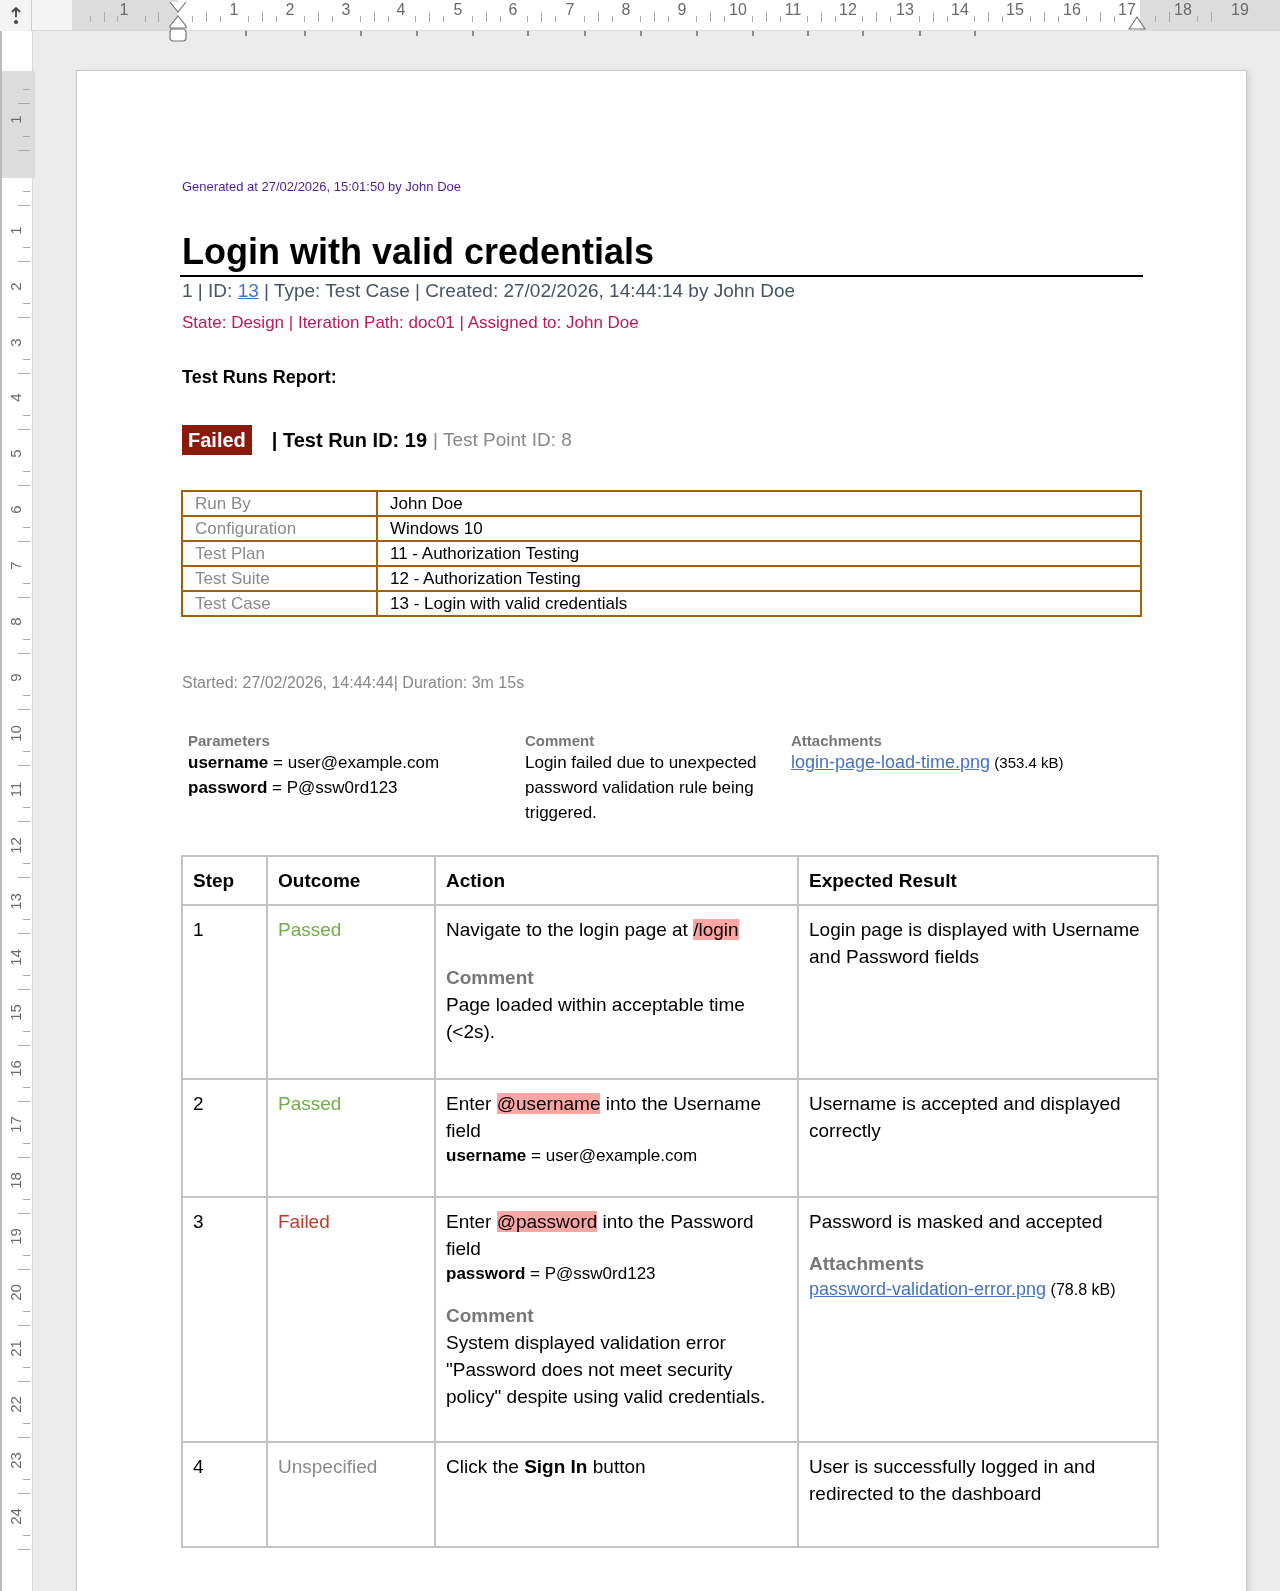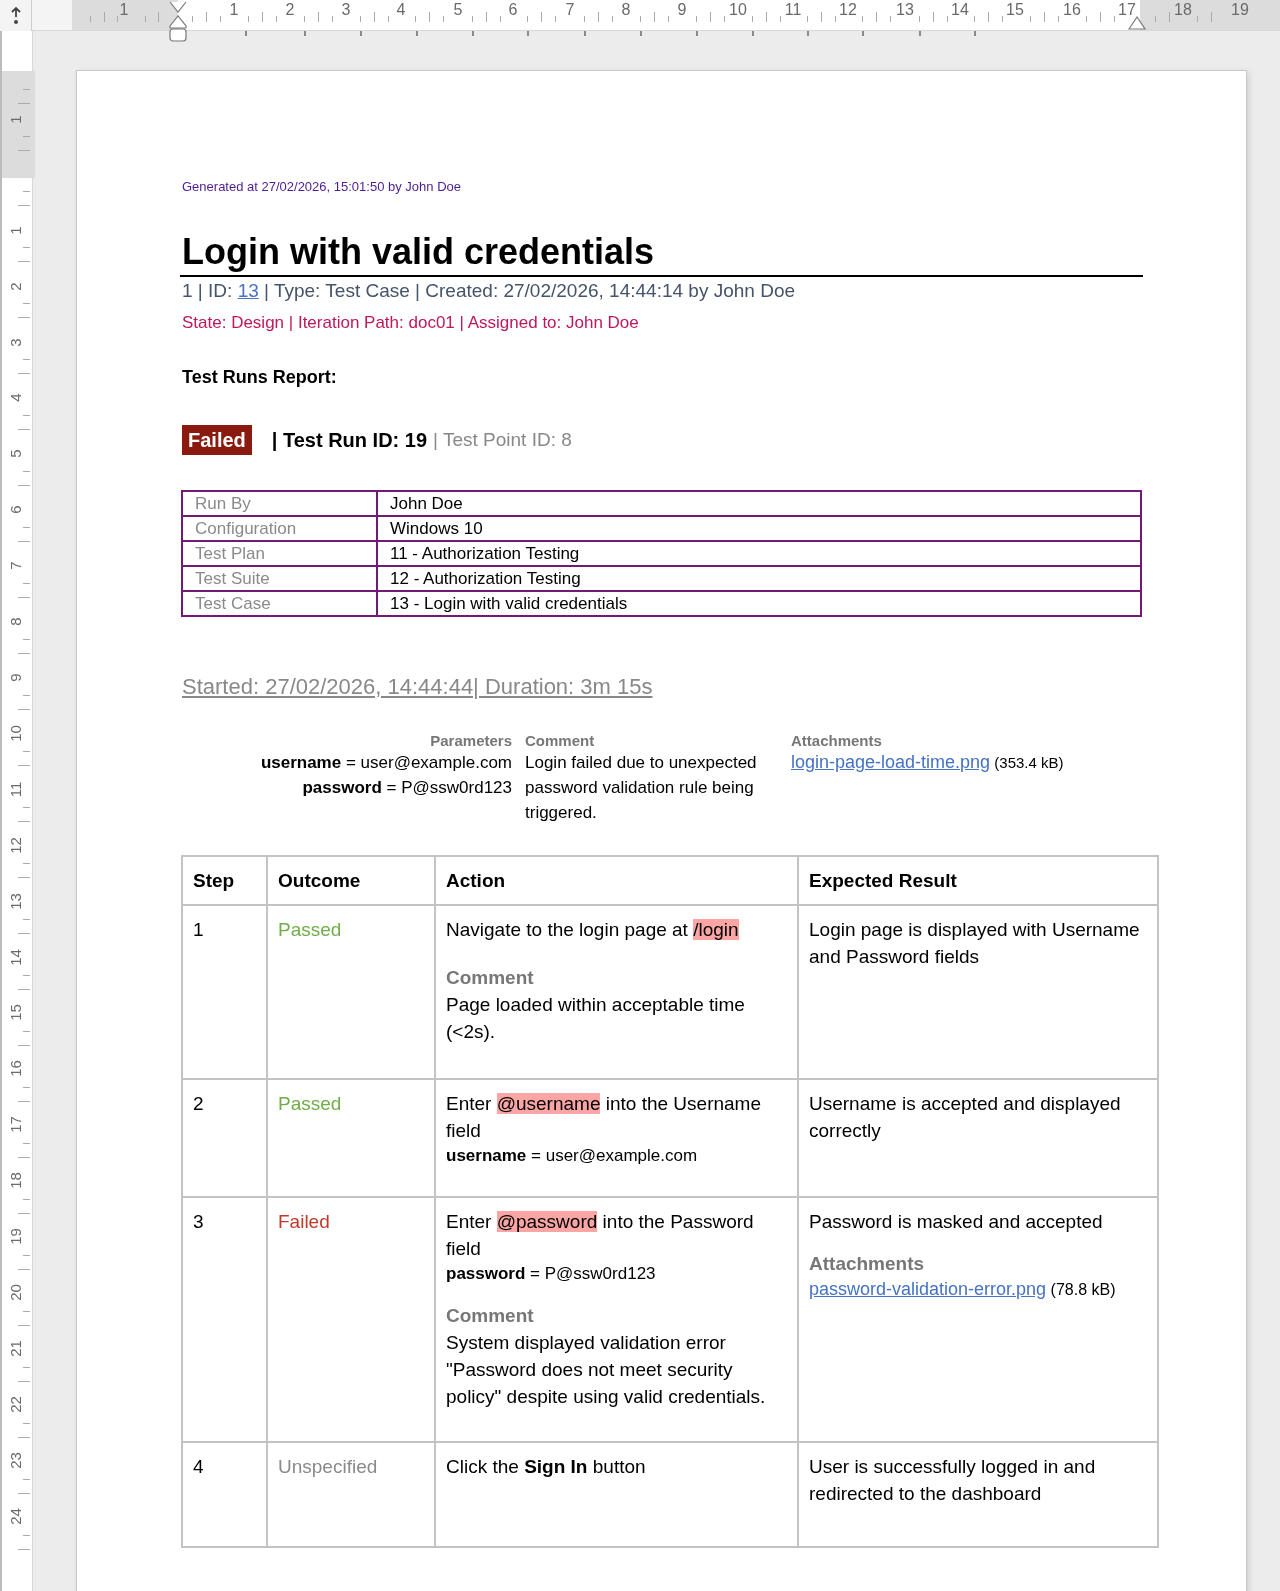--- a/index.html
+++ b/index.html
@@ -37,30 +37,30 @@
   .meta2 { position: absolute; top: 242px; left: 0; font-size: 17px; color: #be185d; white-space: nowrap; }
 
   .report-label { position: absolute; top: 296px; left: 0; font-size: 18px; font-weight: bold; }
 
   .run-header { position: absolute; top: 354px; left: 0; font-size: 20px; white-space: nowrap; display: flex; align-items: center; }
   .badge { background: #8b1a0e; color: #fff; font-weight: bold; padding: 0 6px; height: 30px; line-height: 30px; font-size: 20px; }
   .run-id { font-weight: bold; margin-left: 20px; }
   .point-id { color: #888; margin-left: 6px; font-size: 19px; }
 
   .info-table { position: absolute; top: 419px; left: -1px; width: 961px; border-collapse: collapse; font-size: 17px; }
-  .info-table td { border: 2px solid #701a75; padding: 0 12px; height: 25px; line-height: 21px; }
+  .info-table td { border: 2px solid #a16207; padding: 0 12px; height: 25px; line-height: 21px; }
   .info-table td.k { width: 195px; color: #8a8a8a; }
   .info-table td.v { color: #000; }
 
-  .started { position: absolute; top: 603px; left: 0; font-size: 22px; color: #888; white-space: nowrap; text-decoration: underline; }
+  .started { position: absolute; top: 603px; left: 0; font-size: 16px; color: #888; white-space: nowrap; }
 
   .col3 { position: absolute; top: 661px; font-size: 17px; line-height: 25px; }
   .col3 .h { font-size: 15px; font-weight: bold; color: #777; line-height: 18px; }
   .col3 b { font-weight: bold; }
-  .col-params { left: 0; width: 330px; text-align: right; }
+  .col-params { left: 6px; width: 330px; }
   .col-comment { left: 343px; width: 260px; }
   .col-attach { left: 609px; width: 330px; }
   .col-attach a { color: #4472c4; text-decoration: underline; font-size: 18px; }
   .col-attach .size { font-size: 15px; }
 
   .steps { position: absolute; top: 784px; left: -1px; width: 978px; border-collapse: collapse; font-size: 19px; }
   .steps th, .steps td { border: 2px solid #c3c3c3; padding: 10px 10px; vertical-align: top; text-align: left; line-height: 27px; }
   .steps th { font-weight: bold; height: 49px; padding-top: 10px; }
   .steps .c-step { width: 85px; }
   .steps .c-out { width: 168px; }

